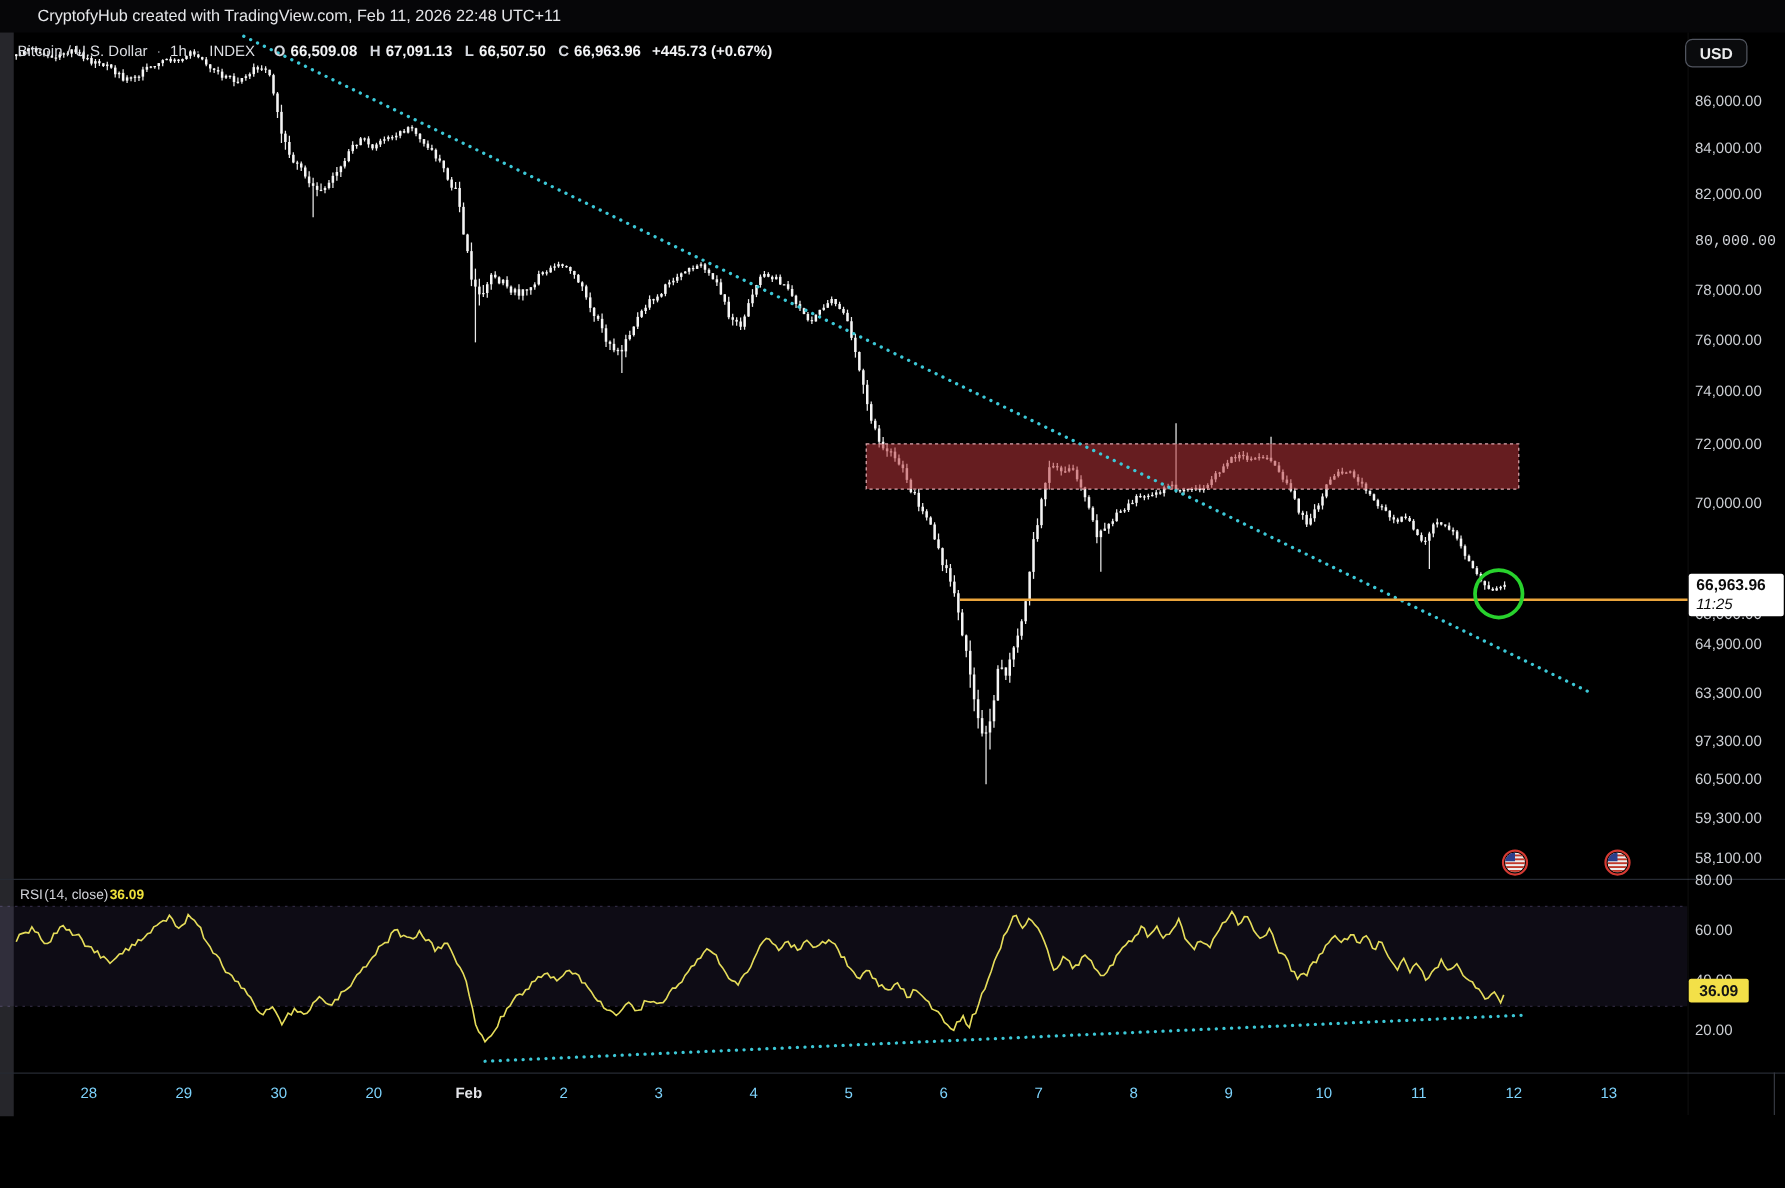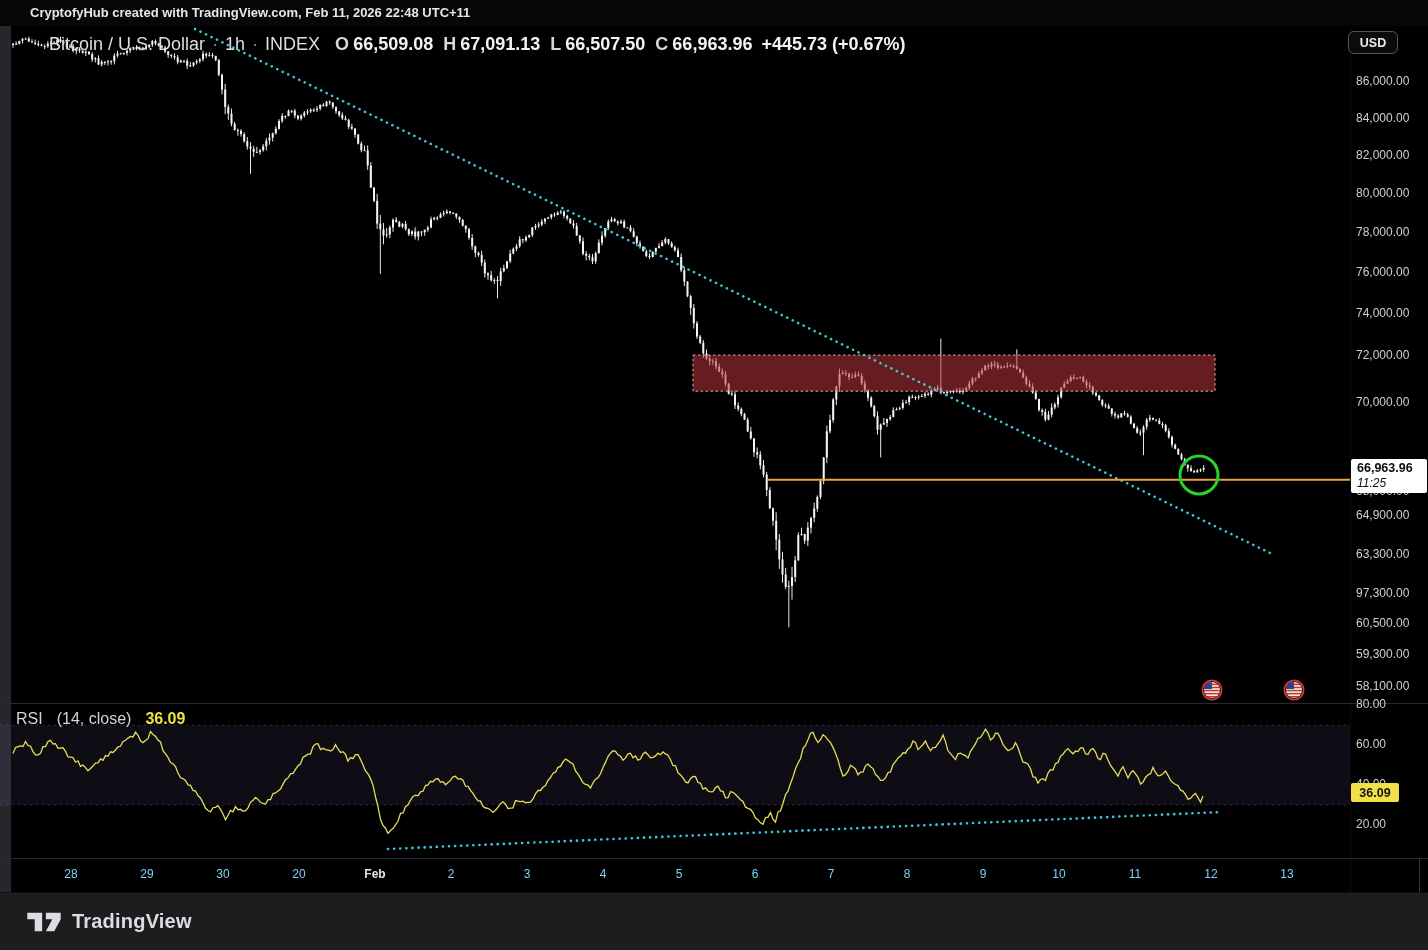--- a/index.html
+++ b/index.html
@@ -1,42 +1,42 @@
 <!DOCTYPE html>
 <html><head>
 <meta charset="utf-8">
 <style>
   html,body{margin:0;padding:0;background:#000;}
   .stage{position:relative;width:1428px;height:950px;background:#000;overflow:hidden;
          font-family:"Liberation Sans",sans-serif;-webkit-font-smoothing:antialiased;}
   .topbar{position:absolute;left:0;top:0;width:1428px;height:26px;background:#060608;}
-  .topbar-text{position:absolute;left:30px;top:5px;font-size:13px;font-weight:700;color:#e6e7ea;white-space:nowrap;}
+  .topbar-text{position:absolute;left:30px;top:5px;font-size:13px;font-weight:400;color:#e6e7ea;white-space:nowrap;}
   .leftstrip{position:absolute;left:0;top:26px;width:11px;height:867px;background:#26262b;}
   #plot{position:absolute;left:0;top:0;width:1428px;height:950px;}
   .legend{position:absolute;left:14px;top:34px;display:flex;gap:7px;
-          font-size:18px;color:#dcdee3;white-space:nowrap;margin-left:35px;}
+          font-size:12px;color:#dcdee3;white-space:nowrap;}
   .legend .sep{color:#8a8d96;}
   .ohlc{display:flex;gap:10px;margin-left:8px;}
   .ohlc .k{color:#d4d7dd;font-weight:700;}
   .ohlc .v{color:#f2f3f5;font-weight:700;margin-left:-6px;}
   .pair{font-weight:500;}
   .change{font-weight:700;color:#f2f3f5;margin-left:2px;}
   #price-labels{position:absolute;left:1350px;top:0;width:78px;height:892px;}
   .pl{position:absolute;left:6px;font-size:12px;color:#cdd0d5;white-space:nowrap;}
   .usd-btn{position:absolute;left:1348px;top:31px;width:50px;height:23px;box-sizing:border-box;
            border:1.5px solid #51555f;border-radius:6px;background:#0a0b0d;color:#eceded;
            font-size:12.5px;font-weight:700;display:flex;align-items:center;justify-content:center;}
   .last-price{position:absolute;left:1351px;top:459px;width:76px;height:34px;background:#ffffff;
               border-radius:2px;color:#0b0b0b;box-sizing:border-box;padding:2px 0 0 6px;line-height:15px;z-index:5;}
   .last-price .p{font-size:12.5px;font-weight:700;}
   .last-price .cd{font-size:12px;font-style:italic;}
   .rsi-tag{position:absolute;left:1351px;top:783px;width:48px;height:19px;background:#f3e048;
            border-radius:2px;color:#141414;font-size:12.5px;font-weight:700;
            display:flex;align-items:center;justify-content:center;z-index:5;}
-  .rsi-legend{position:absolute;left:16px;top:710px;display:flex;gap:14px;font-size:16px;color:#d2d4da;align-items:flex-end;}
+  .rsi-legend{position:absolute;left:16px;top:710px;display:flex;gap:1px;font-size:11px;color:#d2d4da;align-items:flex-end;}
   .rsi-legend .v{color:#efe23b;font-weight:700;}
   #rsi-labels{position:absolute;left:1350px;top:0;width:78px;height:892px;}
   .time-axis{position:absolute;left:0;top:858px;width:1350px;height:34px;}
   .tl{position:absolute;top:9px;width:44px;text-align:center;font-size:12px;color:#7dd3fc;}
   .tl.em{color:#e4e5e9;font-weight:600;}
   .sep-h{position:absolute;left:0;width:1428px;height:1px;background:#262a33;}
   .scale-border{position:absolute;left:1350px;top:26px;width:1px;height:866px;background:rgba(255,255,255,0.05);}
   .axis-corner-line{position:absolute;left:1419px;top:858px;width:1px;height:34px;background:#33363e;}
   .bottombar{position:absolute;left:0;top:892px;width:1428px;height:58px;background:#1d1d20;
              border-top:1px solid #101114;box-sizing:border-box;display:flex;align-items:center;
@@ -861,21 +861,21 @@
 
   <div class="sep-h" style="top:703px"></div>
   <div class="sep-h" style="top:858px"></div>
   <div class="scale-border"></div>
   <div class="axis-corner-line"></div>
 
   <div id="price-labels">
       <div class="pl" style="top: 74px;">86,000.00</div>
       <div class="pl" style="top: 111px;">84,000.00</div>
       <div class="pl" style="top: 148px; text-align: center;">82,000.00</div>
-      <div class="pl" style="top: 186px;">80,000.00</div>
+      <div class="pl" style="top: 186px; font-family: Liberation Mono, monospace;">80,000.00</div>
       <div class="pl" style="top: 225px;">78,000.00</div>
       <div class="pl" style="top: 265px;">76,000.00</div>
       <div class="pl" style="top: 306px;">74,000.00</div>
       <div class="pl" style="top: 348px;">72,000.00</div>
       <div class="pl" style="top: 395px;">70,000.00</div>
       <div class="pl" style="top: 436px; margin-top: 48px;">68,000.00</div>
       <div class="pl" style="top: 508px;">64,900.00</div>
       <div class="pl" style="top: 547px;">63,300.00</div>
       <div class="pl" style="top: 586px;">97,300.00</div>
       <div class="pl" style="top: 616px;">60,500.00</div>
@@ -950,21 +950,14 @@
         <rect x="3" y="7.7" width="16" height="1.5" fill="#c0392b"></rect>
         <rect x="3" y="10.8" width="16" height="1.5" fill="#c0392b"></rect>
         <rect x="3" y="13.9" width="16" height="1.5" fill="#c0392b"></rect>
         <rect x="3" y="17" width="16" height="1.5" fill="#c0392b"></rect>
         <rect x="3" y="3" width="8" height="7" fill="#2b3f8c"></rect>
       </g>
       <circle cx="11" cy="11" r="9.6" fill="none" stroke="#d53a33" stroke-width="1.8"></circle>
     </svg>
   </div>
 
-  <div class="bottombar">
-    <svg width="36" height="26" viewBox="0 0 38 28" xmlns="http://www.w3.org/2000/svg">
-      <path d="M1 4 h16 v20 h-8 v-13 h-8 z" fill="#dcdde0"></path>
-      <path d="M21 4 h16 v7 l-7 13 h-9 l7 -13 h-7 z" fill="#dcdde0"></path>
-    </svg>
-    <span class="brand">TradingView</span>
-  </div>
 
 </div>
 
 </body></html>

